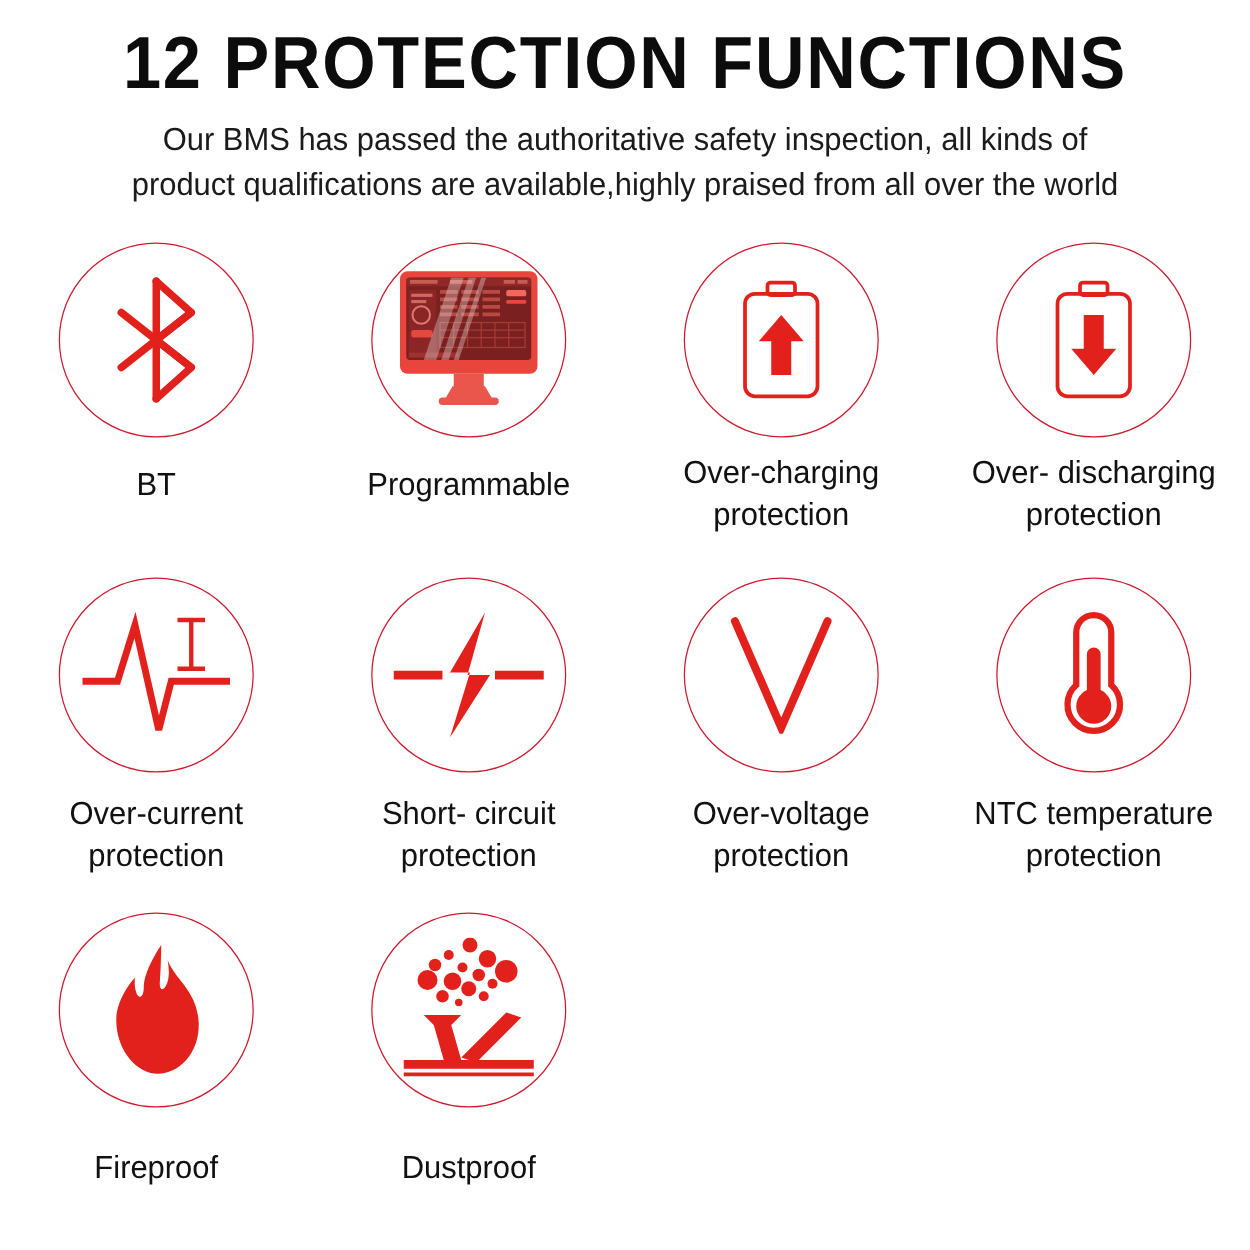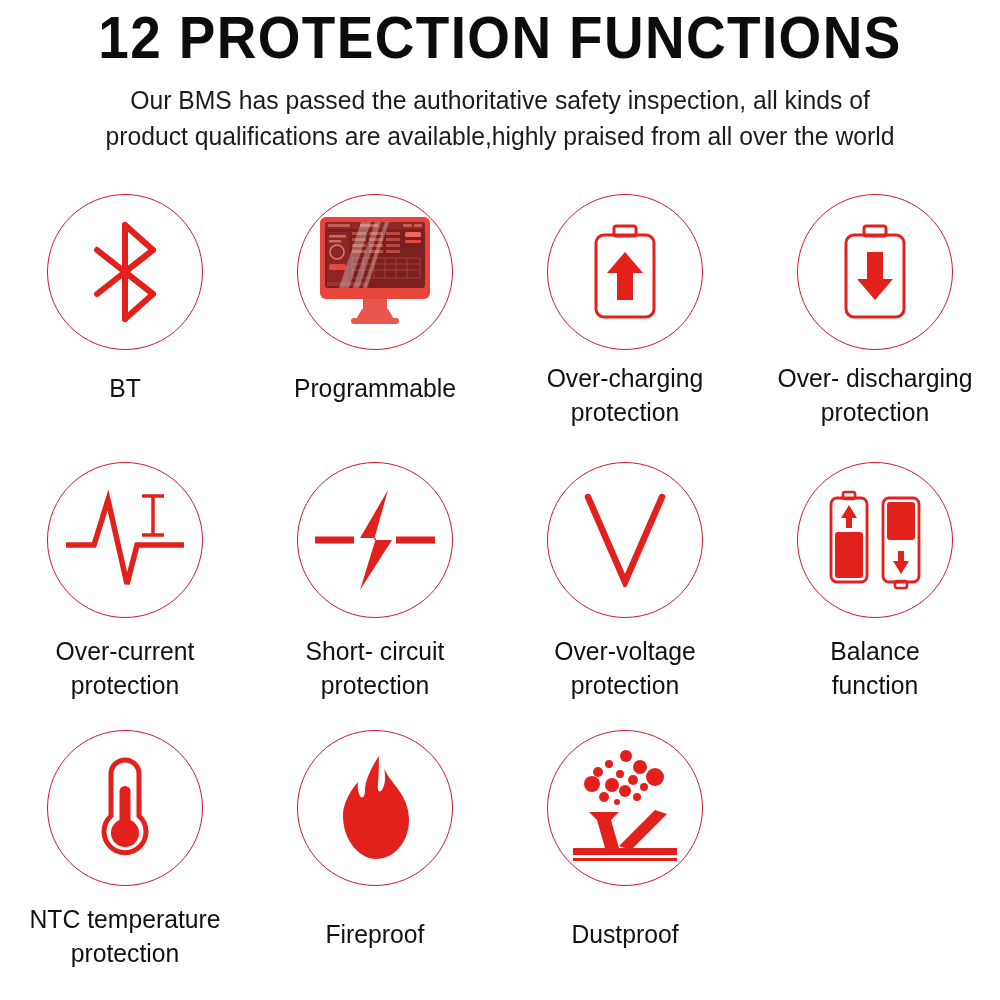--- a/index.html
+++ b/index.html
@@ -5,21 +5,21 @@
   * { box-sizing: border-box; margin: 0; padding: 0; }
   html, body {
     width: 1000px; height: 1000px;
     background: #ffffff;
     font-family: "Liberation Sans", sans-serif;
     overflow: hidden;
   }
   .page { position: relative; width: 1000px; height: 1000px; background:#fff; }
 
   
-  .header { padding-top: 8px; text-align: center; }
+  .header { padding-top: 20px; text-align: center; }
   .title {
     font-family: "Liberation Sans", sans-serif;
     font-weight: 700;
     font-size: 59px;
     letter-spacing: 1.5px;
     color: #0c0c0c;
     line-height: 1.05;
     transform: scaleX(0.93);
     white-space: nowrap;
   }
@@ -267,42 +267,20 @@
             <path d="M8 4 L45 89 L82 4" fill="none" stroke="#e2211c" stroke-width="6.5" stroke-linecap="round" stroke-linejoin="miter"></path>
           </svg>
         </div>
       </div>
       <div class="label">
         <div>Over-voltage</div>
         <div>protection</div>
       </div>
     </div>
 
-    <div class="cell r2">
-      <div class="circle-wrap">
-        <div class="circle">
-          <svg width="104" height="104" viewBox="0 0 104 104">
-
-            <rect x="20" y="4" width="12" height="7" rx="2" fill="none" stroke="#e2211c" stroke-width="2.6"></rect>
-            <rect x="8" y="10" width="36" height="84" rx="6" fill="none" stroke="#e2211c" stroke-width="2.8"></rect>
-            <rect x="12" y="44" width="28" height="46" rx="3" fill="#e2211c"></rect>
-            <polygon points="26,17 34,30 29,30 29,40 23,40 23,30 18,30" fill="#e2211c"></polygon>
-
-            <rect x="72" y="93" width="12" height="7" rx="2" fill="none" stroke="#e2211c" stroke-width="2.6"></rect>
-            <rect x="60" y="10" width="36" height="84" rx="6" fill="none" stroke="#e2211c" stroke-width="2.8"></rect>
-            <rect x="64" y="14" width="28" height="38" rx="3" fill="#e2211c"></rect>
-            <polygon points="78,86 86,73 81,73 81,63 75,63 75,73 70,73" fill="#e2211c"></polygon>
-          </svg>
-        </div>
-      </div>
-      <div class="label">
-        <div>Balance</div>
-        <div>function</div>
-      </div>
-    </div>
 
     <div class="cell r3">
       <div class="circle-wrap">
         <div class="circle">
           <svg width="74" height="104" viewBox="0 0 74 104">
 
             <path d="M37 4 a14 14 0 0 1 14 14 L51 60 a21 21 0 1 1 -28 0 L23 18 a14 14 0 0 1 14 -14 z" fill="#fff" stroke="#e2211c" stroke-width="5"></path>
 
             <circle cx="37" cy="77" r="14" fill="#e2211c"></circle>
             <rect x="31.5" y="30" width="11" height="50" rx="5.5" fill="#e2211c"></rect>

